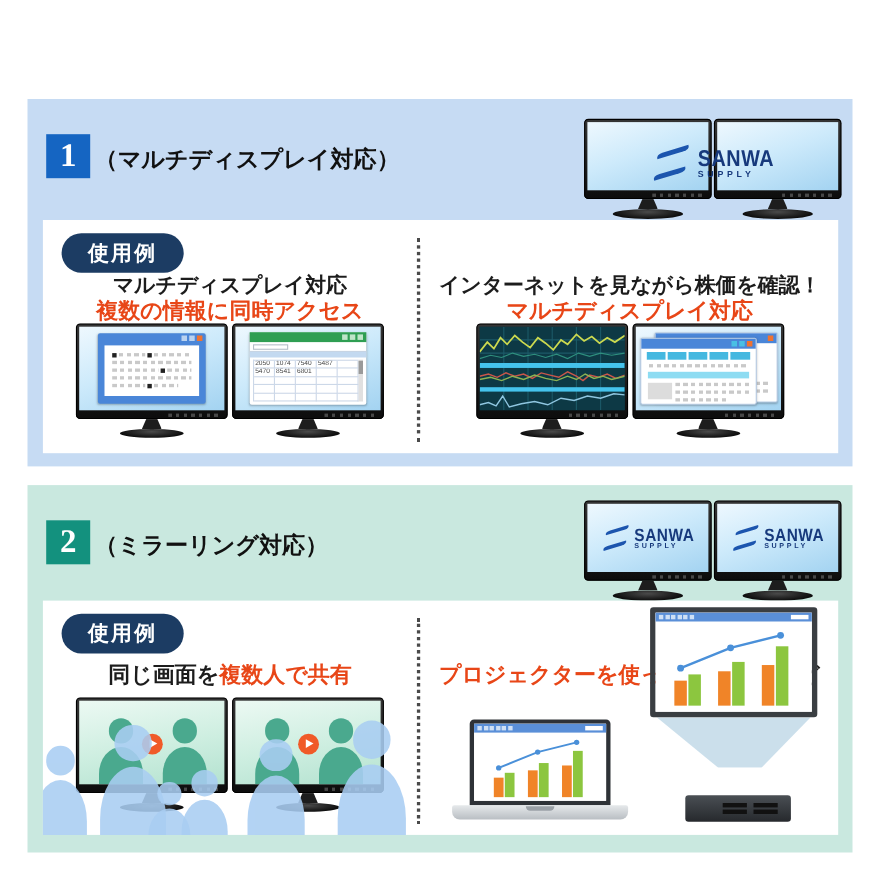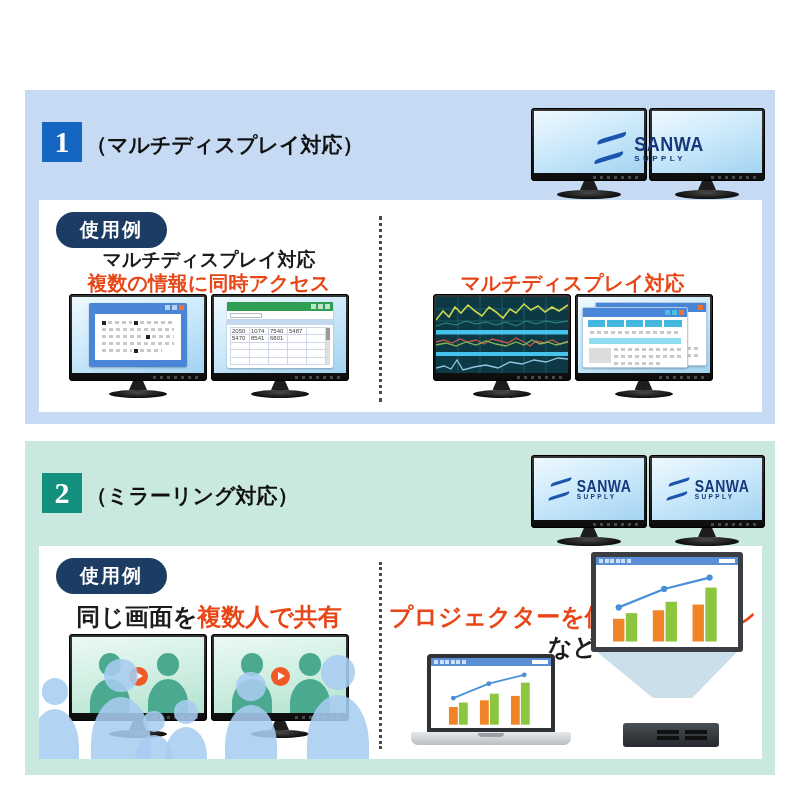--- a/index.html
+++ b/index.html
@@ -60,21 +60,21 @@
   .badge { position:absolute; left:17px; top:12px; background:#1c3c63; color:#fff;
     font-weight:bold; font-size:19px; padding:5px 24px; border-radius:18px; letter-spacing:2px; z-index:9; }
   .divider { position:absolute; left:340px; top:16px; bottom:10px; width:0;
     border-left:3px dotted #4a4a4a; }
   .col { position:absolute; top:0; bottom:0; }
   .col-l { left:0; width:340px; }
   .col-r { left:344px; right:0; }
   .col-text { position:absolute; left:0; right:0; text-align:center; line-height:1.25; }
   .t1 { top:48px; font-size:19px; color:#1c1c1c; font-weight:bold; }
   .t2 { top:71px; font-size:20px; color:#e84617; font-weight:bold; }
-  .tmix { top:56px; font-size:24px; font-weight:bold; color:#1c1c1c; }
+  .tmix { top:56px; font-size:20px; font-weight:bold; color:#1c1c1c; }
   .red { color:#e84617; }
   .illus { position:absolute; left:0; right:0; top:94px; display:flex; justify-content:center; gap:4px; }
   .illus .mon-screen { width:132px; height:76px; }
   .illus .mon-base { width:58px; height:8px; }
 
   
   .win { border-radius:2px; box-shadow:0 1px 2px rgba(0,0,0,.25); }
   .titlebar { display:flex; align-items:center; justify-content:flex-end; gap:2px; padding:0 3px; height:9px; }
   .tb-blue { background:#4a86d8; } .tb-green { background:#2f9e53; }
   .wbtn { width:5px; height:5px; } .wbtn-lt { background:#b9d2f0; } .wbtn-or { background:#f07330; }
@@ -273,20 +273,21 @@
               </div>
             </div>
               </div>
             <div class="mon-neck"></div>
               <div class="mon-base"></div>
           </div>
         </div>
       </div>
 
       <div class="col col-r">
+        <p class="col-text t1">インターネットを見ながら株価を確認！</p>
         <p class="col-text t2">マルチディスプレイ対応</p>
         <div class="illus">
           <div class="mon">
             <div class="mon-frame">
                 <div class="mon-screen" style="background:#0d3945;">
               <svg width="132" height="76" viewBox="0 0 132 76">
                 <rect width="132" height="76" fill="#0d3945"></rect>
                 <g stroke="#1c5a68" stroke-width="1">
                   <line x1="22" y1="0" x2="22" y2="76"></line>
                       <line x1="44" y1="0" x2="44" y2="76"></line>

